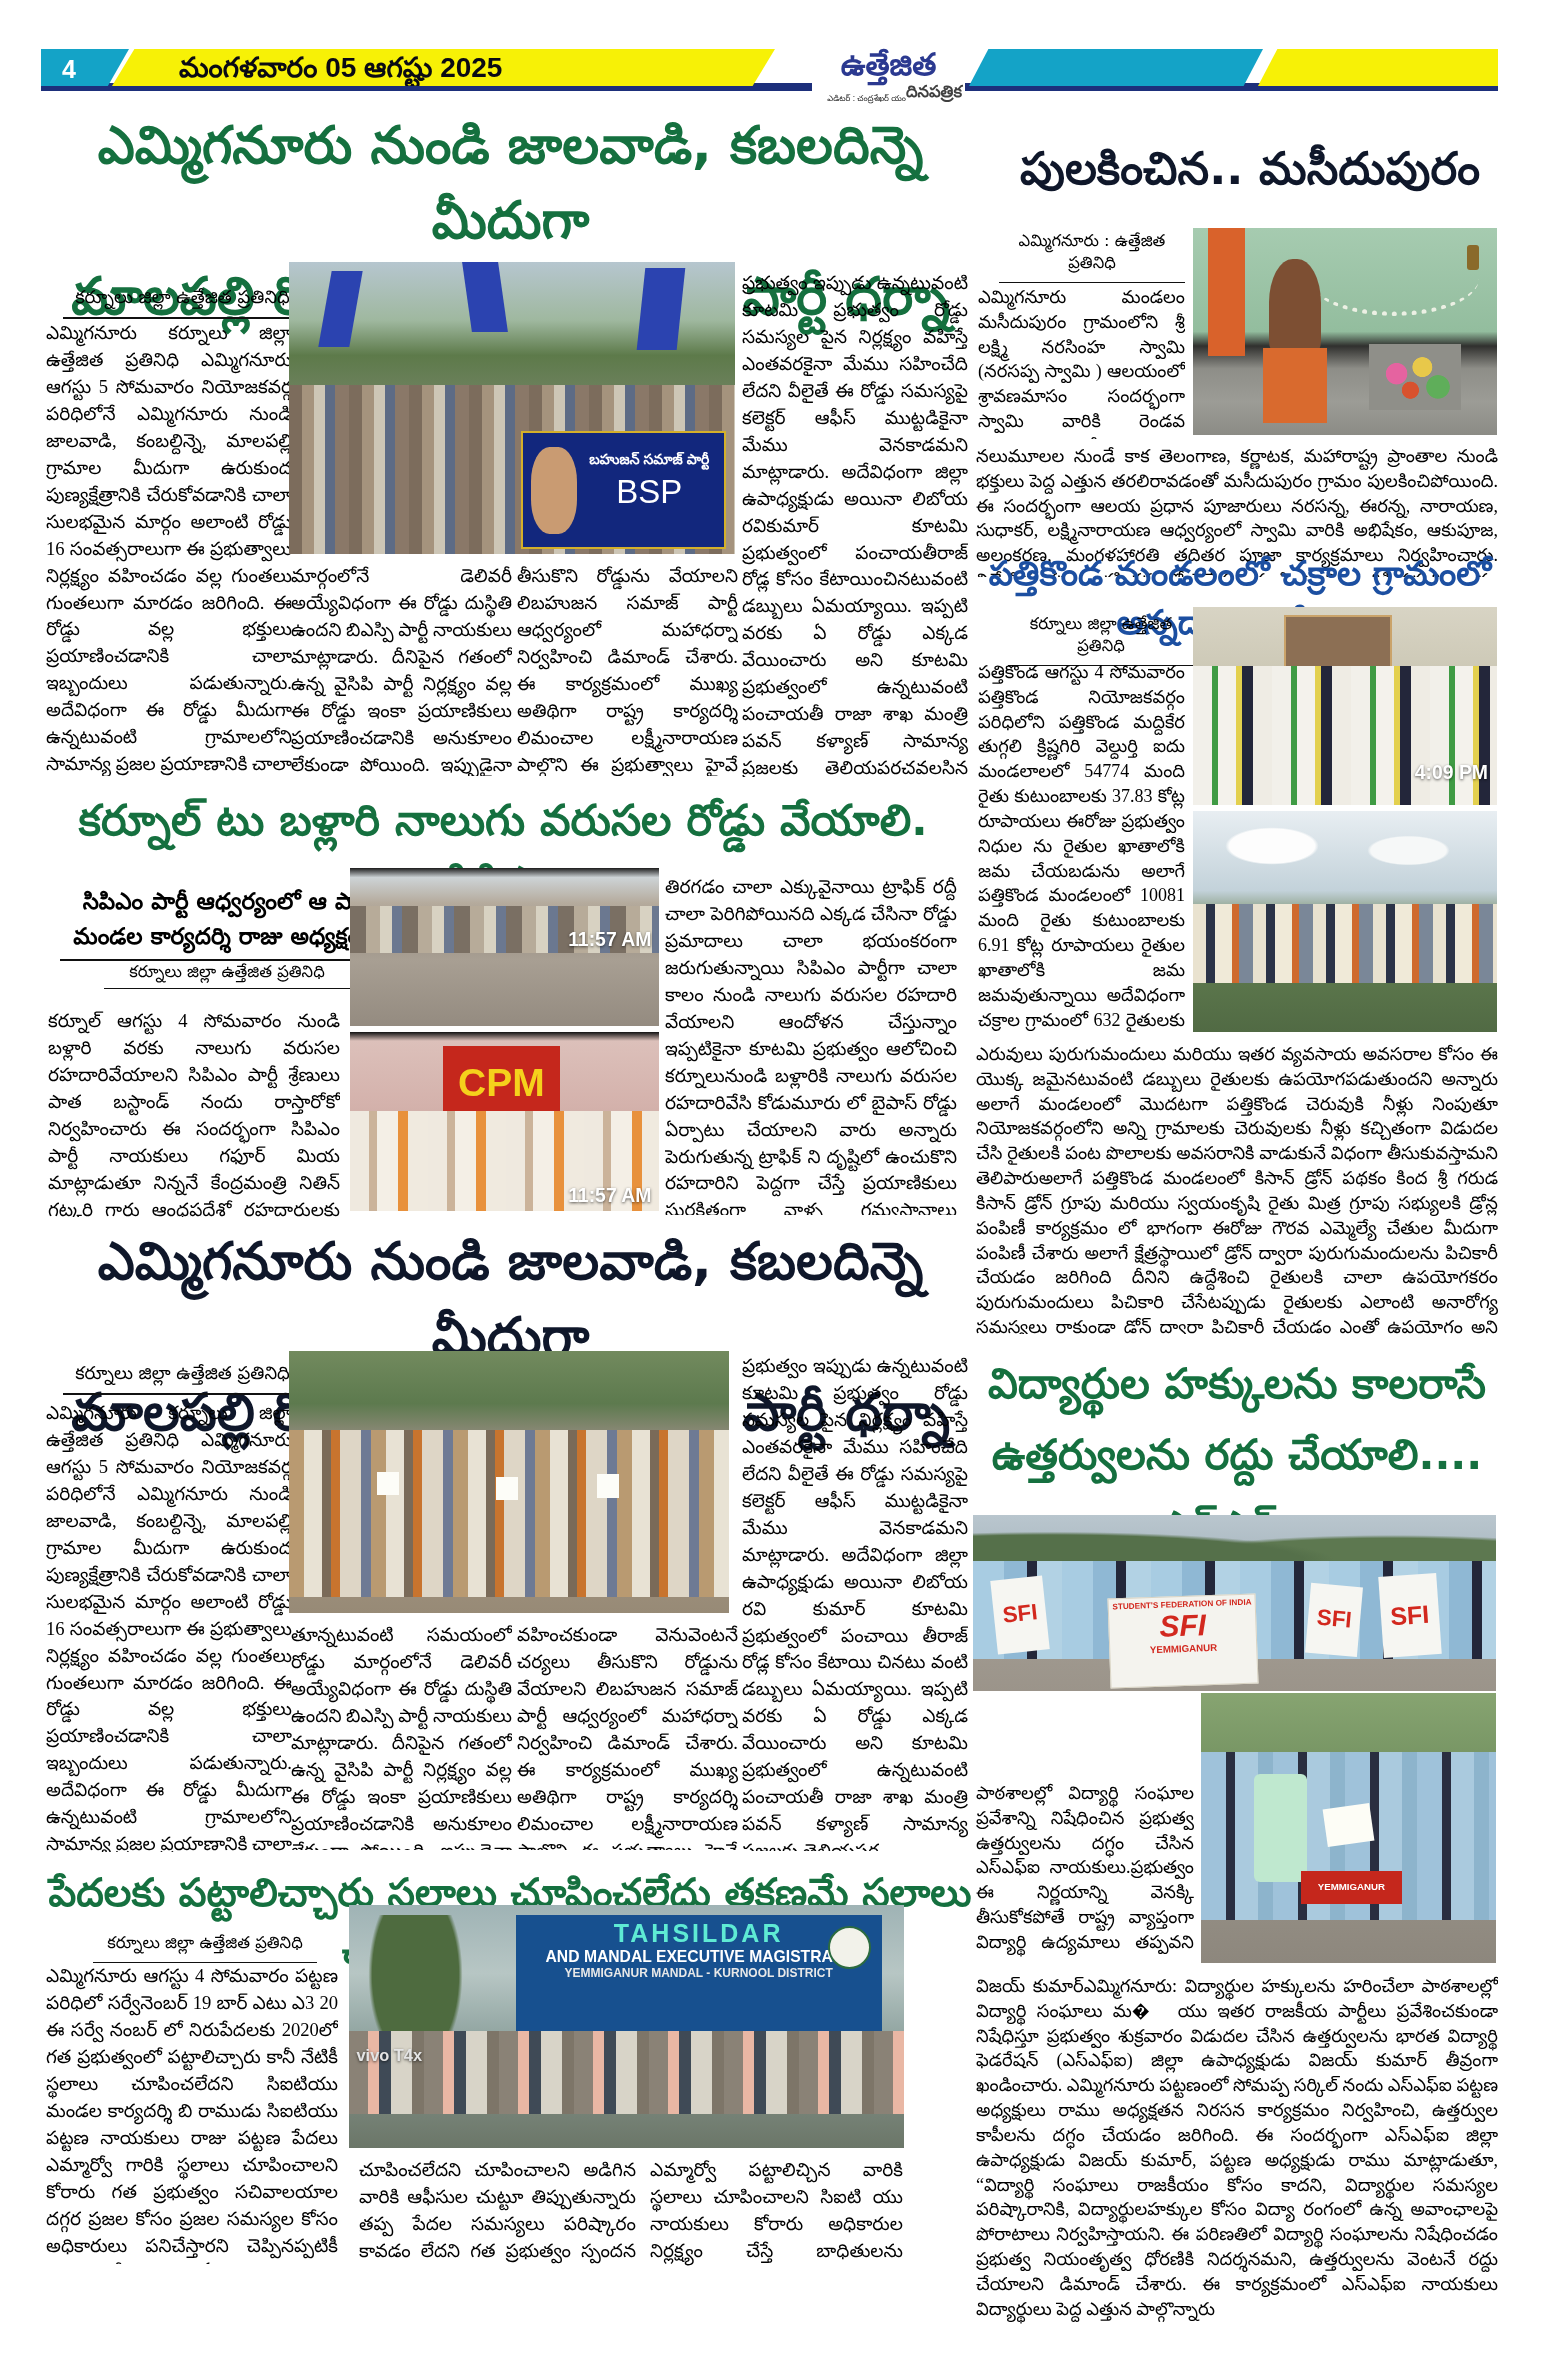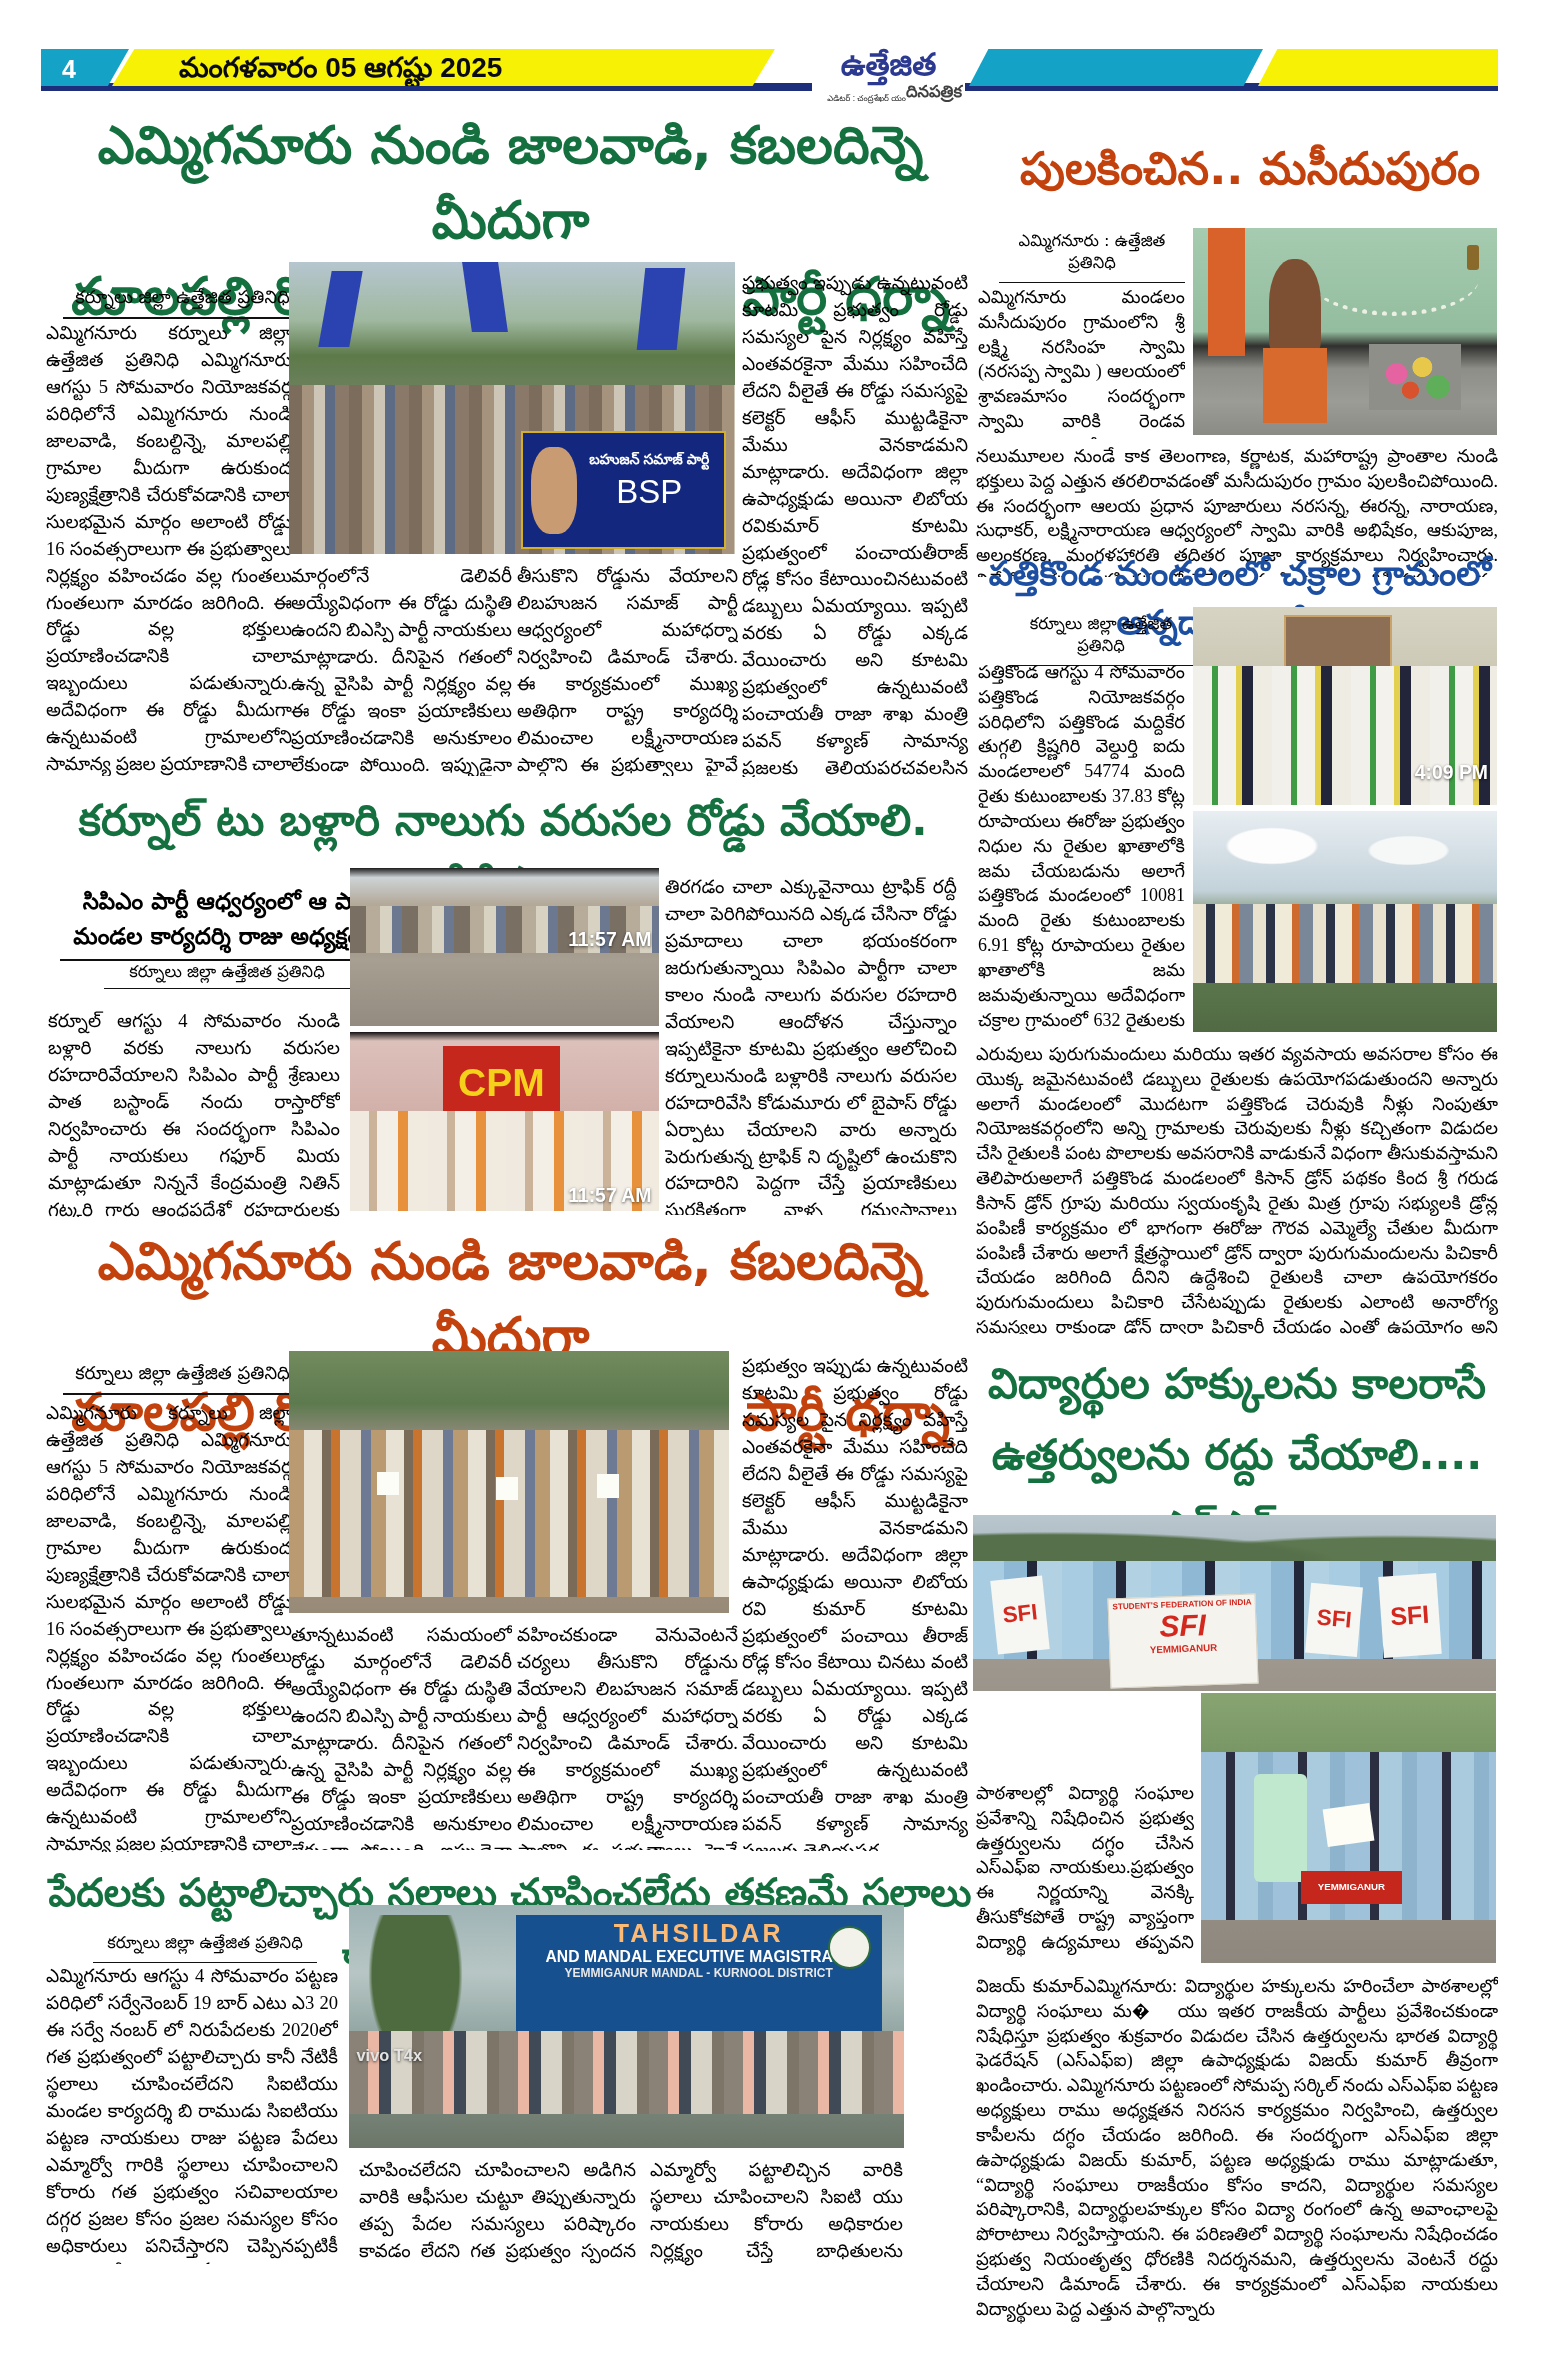--- a/index.html
+++ b/index.html
@@ -2,21 +2,21 @@
 <html style="font-size:12px"><head>
 <meta charset="utf-8">
 <style>
   html,body{margin:0;padding:0;background:#e9e9e9;}
   .page{position:relative;width:1561px;height:2354px;background:#ffffff;overflow:hidden;
         font-family:"Liberation Serif",serif;color:#000;}
   .abs{position:absolute;}
   .hl{position:absolute;font-family:"DejaVu Sans",sans-serif;font-weight:bold;text-align:center;
       white-space:pre-line;line-height:1.45;}
   .hl-green{color:#15703f;}
-  .hl-orange{color:#c2410c;}
+  .hl-orange{color:#0f172a;}
   .hl-blue{color:#1c4fa1;}
   .byline{position:absolute;font-family:"DejaVu Sans",sans-serif;font-weight:normal;text-align:center;
           font-size:18px;line-height:1.35;border-bottom:2.2px solid #111;padding-bottom:7.5px;white-space:pre-line;}
   .subhead{position:absolute;font-family:"DejaVu Sans",sans-serif;font-weight:bold;text-align:center;
            font-size:23px;line-height:1.5;border-bottom:2.2px solid #111;padding-bottom:6px;white-space:pre-line;}
   .col{position:absolute;font-size:18.6px;line-height:1.45;text-align:justify;overflow:hidden;word-break:break-word;}
   .col-sm{font-size:18px;line-height:1.38;}
   .photo{position:absolute;overflow:hidden;background:#b9b9b9;}
   .stamp{position:absolute;color:#fff;font-family:"Liberation Sans",sans-serif;font-weight:bold;
          font-size:19.4px;text-shadow:0 0.7px 3px rgba(0,0,0,.65);}
@@ -102,21 +102,21 @@
   <div class="col" style="left:291px;top:1622px;width:221px;height:228px">తూన్నటువంటి సమయంలో రోడ్డు మార్గంలోనే డెలివరీ అయ్యేవిధంగా ఈ రోడ్డు దుస్థితి ఉందని బిఎస్పి పార్టీ నాయకులు మాట్లాడారు. దీనిపైన గతంలో ఉన్న వైసిపి పార్టీ నిర్లక్ష్యం వల్ల ఈ రోడ్డు ఇంకా ప్రయాణికులు ప్రయాణించడానికి అనుకూలం లేకుండా పోయింది. ఇప్పుడైనా కూటమి ప్రభుత్వంలో ఎమ్మెల్యేగా ఉన్న విజయ నాగేశ్వర్ రెడ్డి వైసిపి ఎమ్మెల్యే లిబాల్ నాగిరెడ్డి బాధ్యత వహించి నిర్లక్ష్యం</div>
   <div class="col" style="left:517px;top:1622px;width:221px;height:228px">వహించకుండా వెనువెంటనే చర్యలు తీసుకొని రోడ్డును వేయాలని లిబహుజన సమాజ్ పార్టీ ఆధ్వర్యంలో మహాధర్నా నిర్వహించి డిమాండ్ చేశారు. ఈ కార్యక్రమంలో ముఖ్య అతిథిగా రాష్ట్ర కార్యదర్శి లిమంచాల లక్ష్మీనారాయణ పాల్గొని ఈ ప్రభుత్వాలు హైవే రోడ్లమీద శ్రద్ద చూపినంతా సామాన్య ప్రజలకు ఉపయోగపడే ఆర్%డ%బి రోడ్లపై శ్రద్ద చూపడం లేదు అనీ ప్రభుత్వాన్ని ప్రశ్నించారు. అదేవిధంగా కర్నూలు జిల్లా అధ్యక్షులు లిగురిపి సమేలు వైసీపీ</div>
 
   <div class="hl hl-green" style="left:48px;top:1865px;width:924px;font-size:39px">పేదలకు పట్టాలిచ్చారు స్థలాలు చూపించలేదు తక్షణమే స్థలాలు చూపించాలి సిఐటియు</div>
   <div class="byline" style="left:93px;top:1932px;width:224px;font-size:16.4px;border-bottom-width:1.5px">కర్నూలు జిల్లా ఉత్తేజిత ప్రతినిధి</div>
   <div class="col" style="left:46px;top:1963px;width:292px;height:301px">ఎమ్మిగనూరు ఆగస్టు 4 సోమవారం పట్టణ పరిధిలో సర్వేనెంబర్ 19 బార్ ఎటు ఎ3 20 ఈ సర్వే నంబర్ లో నిరుపేదలకు 2020లో గత ప్రభుత్వంలో పట్టాలిచ్చారు కానీ నేటికీ స్థలాలు చూపించలేదని సిఐటియు మండల కార్యదర్శి బి రాముడు సిఐటియు పట్టణ నాయకులు రాజు పట్టణ పేదలు ఎమ్మార్వో గారికి స్థలాలు చూపించాలని కోరారు గత ప్రభుత్వం సచివాలయాల దగ్గర ప్రజల కోసం ప్రజల సమస్యల కోసం అధికారులు పనిచేస్తారని చెప్పినప్పటికీ ఆచరణలో మాత్రం ఏ ఒక్క అధికారి మాత్రం పనిచేయడం లేదని ఆవేదన వ్యక్తపరిచారు బడుగు బలహీన వర్గాల ప్రజలు ఇంటి అద్దెలు కట్టలేక సొంత ఇల్లు లేక అవస్థలు పడుతున్న పాలకులు ప్రభుత్వ అధికారులు ప్రేక్షక పాత్ర వహిస్తున్నారని పేదలు ఇచ్చిన అర్జీలను బుట్ట దాఖలు చేస్తున్నారని ఆరోపించారు పై తెలిపిన సర్వే నెంబర్లు వందల మంది పేదలు కు పట్టాలిచ్చారు తప్ప స్థలాలు</div>
 
   <div class="photo" style="left:349px;top:1905px;width:555px;height:243px;background:linear-gradient(180deg,#9fb3b5 0%,#b7c6c4 28%,#8fa39f 55%,#7d8a80 76%,#6b7668 100%)">
     <div style="position:absolute;left:2%;top:4%;width:20%;height:70%;background:radial-gradient(ellipse at 50% 35%,#4e6b3f 0 55%,transparent 60%)"></div>
     <div class="sans" style="position:absolute;left:30%;top:4%;width:66%;height:46%;background:#17508f;color:#fff;text-align:center;padding-top:4.5px">
-      <div style="font-size:25px;font-weight:bold;letter-spacing:3px;color:#fdba74">TAHSILDAR</div>
+      <div style="font-size:25px;font-weight:bold;letter-spacing:3px;color:#5eead4">TAHSILDAR</div>
       <div style="font-size:15.7px;font-weight:bold">AND MANDAL EXECUTIVE MAGISTRATE</div>
       <div style="font-size:12px;font-weight:bold;color:#e8e8e8">YEMMIGANUR MANDAL - KURNOOL DISTRICT</div>
       <div style="position:absolute;right:3%;top:10%;width:39px;height:39px;background:#f2f2ea;border-radius:50%;border:2.2px solid #2c6b3f"></div>
     </div>
     <div style="position:absolute;left:0;top:52%;width:100%;height:34%;background:repeating-linear-gradient(90deg,#8a8276 0 19.4px,#e9b7a4 19.4px 30px,#3f4a56 30px 42px,#d8d4c8 42px 63px,#7d7568 63px 75px)"></div>
     <span class="stamp" style="left:7.5px;bottom:34%;font-size:16.4px;color:#e4e4e4">vivo T4x</span>
   </div>
   <div class="col" style="left:359px;top:2157px;width:277px;height:109px">చూపించలేదని చూపించాలని అడిగిన వారికి ఆఫీసుల చుట్టూ తిప్పుతున్నారు తప్ప పేదల సమస్యలు పరిష్కారం కావడం లేదని గత ప్రభుత్వం స్పందన పేరుతో కూటమి ప్రభుత్వం ప్రతి సోమవారం గ్రీవెన్స్ పెట్టినప్పటికీ పేదల సమస్యలు పరిష్కారం చేయడం లేదని సిఐటియు నాయకులు తెలిపారు తక్షణమే</div>
   <div class="col" style="left:650px;top:2157px;width:253px;height:109px">ఎమ్మార్వో పట్టాలిచ్చిన వారికి స్థలాలు చూపించాలని సిఐటి యు నాయకులు కోరారు అధికారుల నిర్లక్ష్యం చేస్తే బాధితులను సమీకరించి ఇచ్చిన పట్టాలకు స్థలాలు చూపించేంతవరకు ఆందోళన చేస్తామని తెలిపారు ఈ కార్యక్రమంలో స్థల బాధితులు హాజరు కావడం జరిగింది</div>
 

